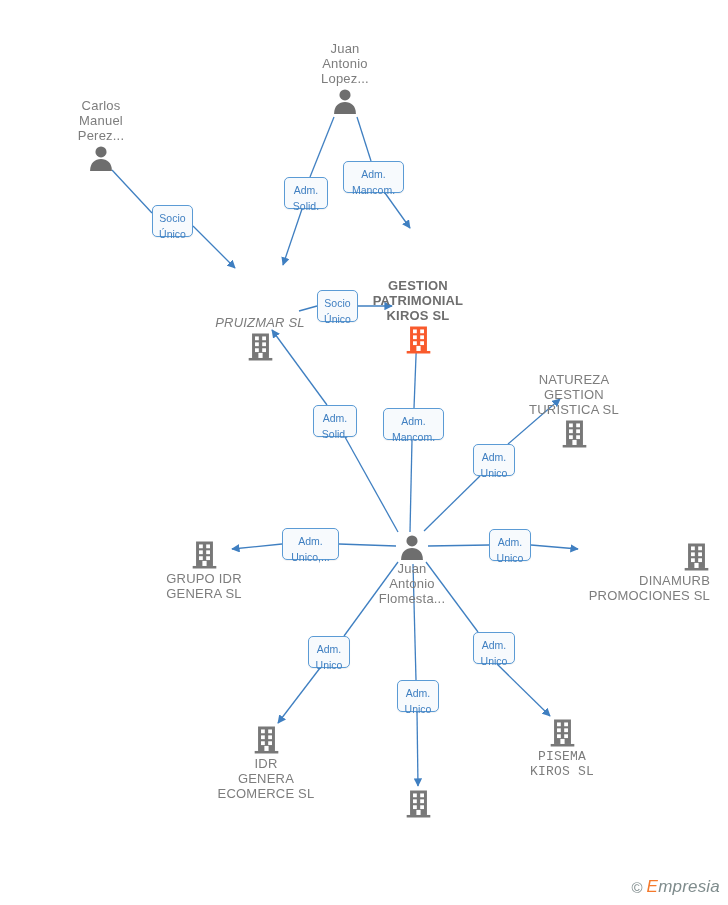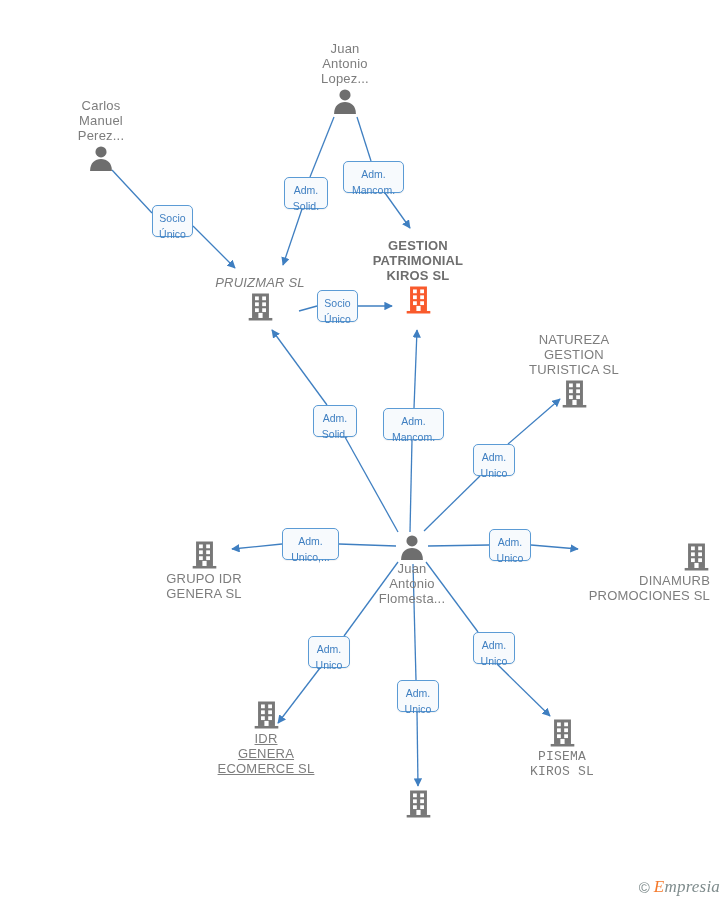--- a/index.html
+++ b/index.html
@@ -28,21 +28,21 @@
     text-align: center;
     z-index: 3;
   }
   .node .caption {
     font-size: 13px;
     line-height: 15px;
     color: #7d7d7d;
     letter-spacing: .2px;
     white-space: pre-line;
   }
-  .node.company .caption { font-weight: normal; }
+  .node.company .caption { font-weight: normal; margin-top: 40px; }
   .node.focus .caption { font-weight: bold; color: #6e6e6e; }
   .node .glyph {
     display: block;
     margin: 0 auto;
     line-height: 0;
   }
   .node.caption-top .glyph { margin-top: 2px; }
   .node.caption-bottom .caption { margin-top: 1px; }
 
   .edge-label {
@@ -68,21 +68,21 @@
     display: flex;
     align-items: center;
     gap: 4px;
   }
   .watermark .copy {
     color: #7f8c8d;
     font-size: 15px;
     line-height: 15px;
   }
   .watermark .brand {
-    font-family: Liberation Serif, serif;
+    font-family: Liberation Sans, sans-serif;
     font-style: italic;
     font-size: 17px;
     color: #7f8c8d;
     letter-spacing: .2px;
   }
   .watermark .brand .e { color: #f4792b; }
 </style>
 </head>
 <body>
 
@@ -229,21 +229,21 @@
           <rect x="18" y="4.5" width="4.5" height="4.5" fill="#fff"></rect>
           <rect x="9.5" y="11.5" width="4.5" height="4.5" fill="#fff"></rect>
           <rect x="18" y="11.5" width="4.5" height="4.5" fill="#fff"></rect>
           <rect x="9.5" y="18.5" width="4.5" height="4.5" fill="#fff"></rect>
           <rect x="18" y="18.5" width="4.5" height="4.5" fill="#fff"></rect>
           <rect x="13.5" y="24" width="5" height="6" fill="#fff"></rect>
         </svg></span>
       <div class="caption">DINAMURB
 PROMOCIONES SL</div>
     </div>
-    <div class="node company caption-bottom" style="left: 266px; top: 700px; text-decoration: underline;">
+    <div class="node company caption-bottom" style="left: 266px; top: 725px;">
       <span class="glyph"><svg width="27" height="30" viewBox="0 0 32 34" xmlns="http://www.w3.org/2000/svg">
           <rect x="6" y="1" width="20" height="29" fill="#787878"></rect>
           <rect x="2" y="30" width="28" height="3" fill="#787878"></rect>
           <rect x="9.5" y="4.5" width="4.5" height="4.5" fill="#fff"></rect>
           <rect x="18" y="4.5" width="4.5" height="4.5" fill="#fff"></rect>
           <rect x="9.5" y="11.5" width="4.5" height="4.5" fill="#fff"></rect>
           <rect x="18" y="11.5" width="4.5" height="4.5" fill="#fff"></rect>
           <rect x="9.5" y="18.5" width="4.5" height="4.5" fill="#fff"></rect>
           <rect x="18" y="18.5" width="4.5" height="4.5" fill="#fff"></rect>
           <rect x="13.5" y="24" width="5" height="6" fill="#fff"></rect>

